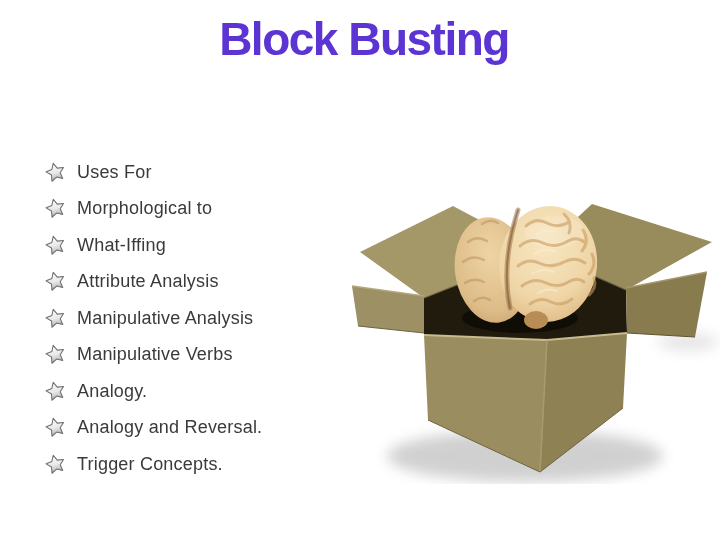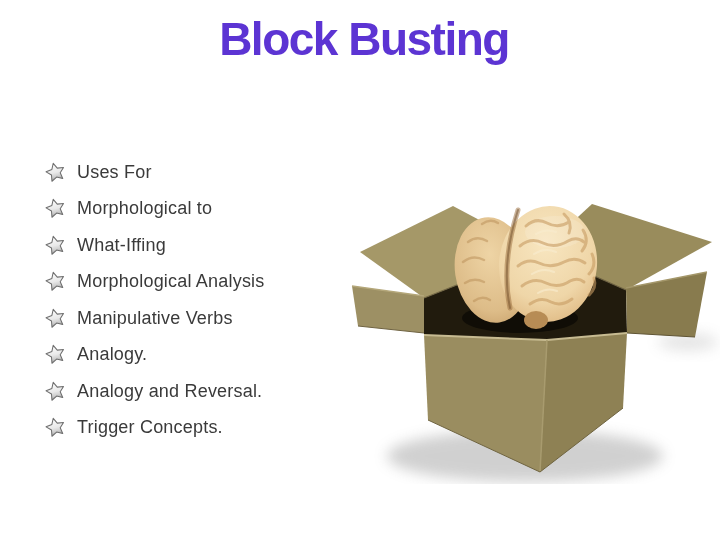--- a/index.html
+++ b/index.html
@@ -71,28 +71,36 @@
 
     <li>
       <span class="star">
         <svg viewBox="0 0 20 20" width="21" height="21">
           <path d="M10,1 L12.65,6.36 L18.56,7.22 L14.28,11.39 L15.29,17.28 L10,14.5 L4.71,17.28 L5.72,11.39 L1.44,7.22 L7.35,6.36 Z" fill="url(#starGrad)" stroke="#6e6e6e" stroke-width="1" stroke-linejoin="round" transform="rotate(-14 10 10)"></path>
         </svg>
       </span>
       <span class="bullet-text">What-Iffing</span>
     </li>
 
-
-    <li>
-      <span class="star">
-        <svg viewBox="0 0 20 20" width="21" height="21">
-          <path d="M10,1 L12.65,6.36 L18.56,7.22 L14.28,11.39 L15.29,17.28 L10,14.5 L4.71,17.28 L5.72,11.39 L1.44,7.22 L7.35,6.36 Z" fill="url(#starGrad)" stroke="#6e6e6e" stroke-width="1" stroke-linejoin="round" transform="rotate(-14 10 10)"></path>
-        </svg>
-      </span>
-      <span class="bullet-text">Morphological Analysis</span>
+    <li>
+      <span class="star">
+        <svg viewBox="0 0 20 20" width="21" height="21">
+          <path d="M10,1 L12.65,6.36 L18.56,7.22 L14.28,11.39 L15.29,17.28 L10,14.5 L4.71,17.28 L5.72,11.39 L1.44,7.22 L7.35,6.36 Z" fill="url(#starGrad)" stroke="#6e6e6e" stroke-width="1" stroke-linejoin="round" transform="rotate(-14 10 10)"></path>
+        </svg>
+      </span>
+      <span class="bullet-text">Attribute Analysis</span>
+    </li>
+
+    <li>
+      <span class="star">
+        <svg viewBox="0 0 20 20" width="21" height="21">
+          <path d="M10,1 L12.65,6.36 L18.56,7.22 L14.28,11.39 L15.29,17.28 L10,14.5 L4.71,17.28 L5.72,11.39 L1.44,7.22 L7.35,6.36 Z" fill="url(#starGrad)" stroke="#6e6e6e" stroke-width="1" stroke-linejoin="round" transform="rotate(-14 10 10)"></path>
+        </svg>
+      </span>
+      <span class="bullet-text">Manipulative Analysis</span>
     </li>
 
     <li>
       <span class="star">
         <svg viewBox="0 0 20 20" width="21" height="21">
           <path d="M10,1 L12.65,6.36 L18.56,7.22 L14.28,11.39 L15.29,17.28 L10,14.5 L4.71,17.28 L5.72,11.39 L1.44,7.22 L7.35,6.36 Z" fill="url(#starGrad)" stroke="#6e6e6e" stroke-width="1" stroke-linejoin="round" transform="rotate(-14 10 10)"></path>
         </svg>
       </span>
       <span class="bullet-text">Manipulative Verbs</span>
     </li>

